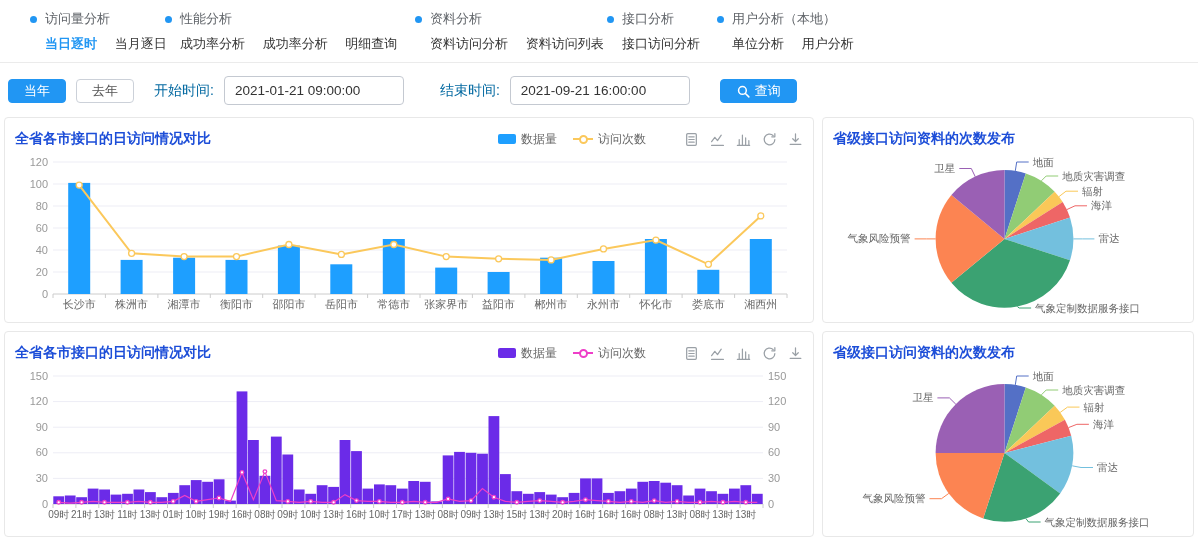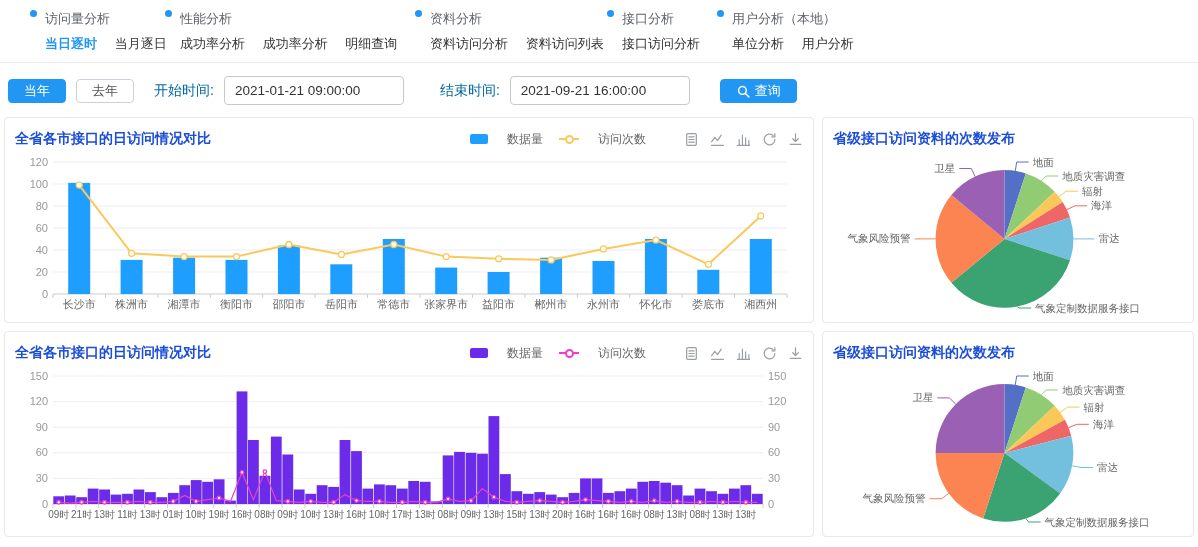--- a/index.html
+++ b/index.html
@@ -1,37 +1,37 @@
 <!DOCTYPE html>
 <html style="--accent: #2196f3;"><head>
 <meta charset="utf-8">
 <style>
   html,body{margin:0;padding:0;background:#fff}
   body{width:1198px;height:547px;overflow:hidden;font-family:"Liberation Sans",sans-serif;-webkit-font-smoothing:antialiased}
   .topnav{display:flex;padding:10px 0 9px 30px;border-bottom:1px solid #ebebeb}
   .nav-group{flex:0 0 auto}
   .g1{width:135px}.g2{width:250px}.g3{width:192px}.g4{width:110px}.g5{width:auto}
-  .nav-title{display:flex;align-items:flex-start;font-size:13px;color:#5f6368;margin-bottom:7px}
+  .nav-title{display:flex;align-items:center;font-size:13px;color:#5f6368;margin-bottom:7px}
   .dot{width:7px;height:7px;border-radius:50%;background:var(--accent,#2196f3);margin-right:8px;flex:0 0 auto}
   .nav-items{padding-left:15px;font-size:13px;white-space:nowrap}
   .nav-items a{color:#333;margin-right:14px;cursor:pointer;text-decoration:none}
   .nav-items a.active{color:var(--accent,#2196f3);font-weight:bold}
   .filter-bar{display:flex;align-items:center;padding:13px 8px 12px;gap:10px}
   .btn{height:24px;padding:0 15px;font-size:13px;border:1px solid #ccd1d9;border-radius:4px;background:#fff;color:#555;cursor:pointer;font-family:inherit}
   .btn.primary{background:var(--accent,#2196f3);border-color:var(--accent,#2196f3);color:#fff}
   .flabel{font-size:14px;color:#0369a1;margin-left:10px}
   .flabel.end{margin-left:26px}
   .time-input{width:158px;height:27px;border:1px solid #c4c9d1;border-radius:4px;padding:0 10px;font-size:13.5px;color:#333;font-family:Liberation Sans, sans-serif}
   .search-btn{display:inline-flex;align-items:center;gap:6px;margin-left:20px}
   .grid{display:grid;grid-template-columns:810px 372px;gap:8px;padding:0 4px}
   .card{border:1px solid #e8e8e8;border-radius:4px;background:#fff;padding:8px 10px 2px;box-sizing:border-box}
   .card header{display:flex;align-items:center;height:26px}
   .card h3{margin:0;font-size:14px;color:#1d4ed8;font-weight:bold}
   .legend{margin-left:auto;display:flex;gap:16px;align-items:center;margin-right:38px}
-  .legend-item{display:flex;align-items:center;gap:19px;font-size:12px;color:#666;cursor:pointer}
+  .legend-item{display:flex;align-items:center;gap:5px;font-size:12px;color:#666;cursor:pointer}
   .legend-item em{font-style:normal}
   .sw-bar{width:18px;height:10px;border-radius:2px;background:var(--c,#999)}
   .sw-line{width:20px;height:2px;background:var(--c,#999);position:relative}
   .sw-line::after{content:"";position:absolute;left:6px;top:-3.5px;width:5px;height:5px;border:2px solid var(--c,#999);border-radius:50%;background:#fff}
   .toolbox{display:flex;gap:11px;align-items:center}
   .tbi{width:15px;height:15px;cursor:pointer;display:inline-block}
   .tbi svg{width:15px;height:15px;stroke:#9aa0a6;stroke-width:1.15;stroke-linecap:round;stroke-linejoin:round}
   .tbi svg *{fill:none}
   .tk{font-size:11px;fill:#999}
   .cat{font-size:11px;fill:#666}

